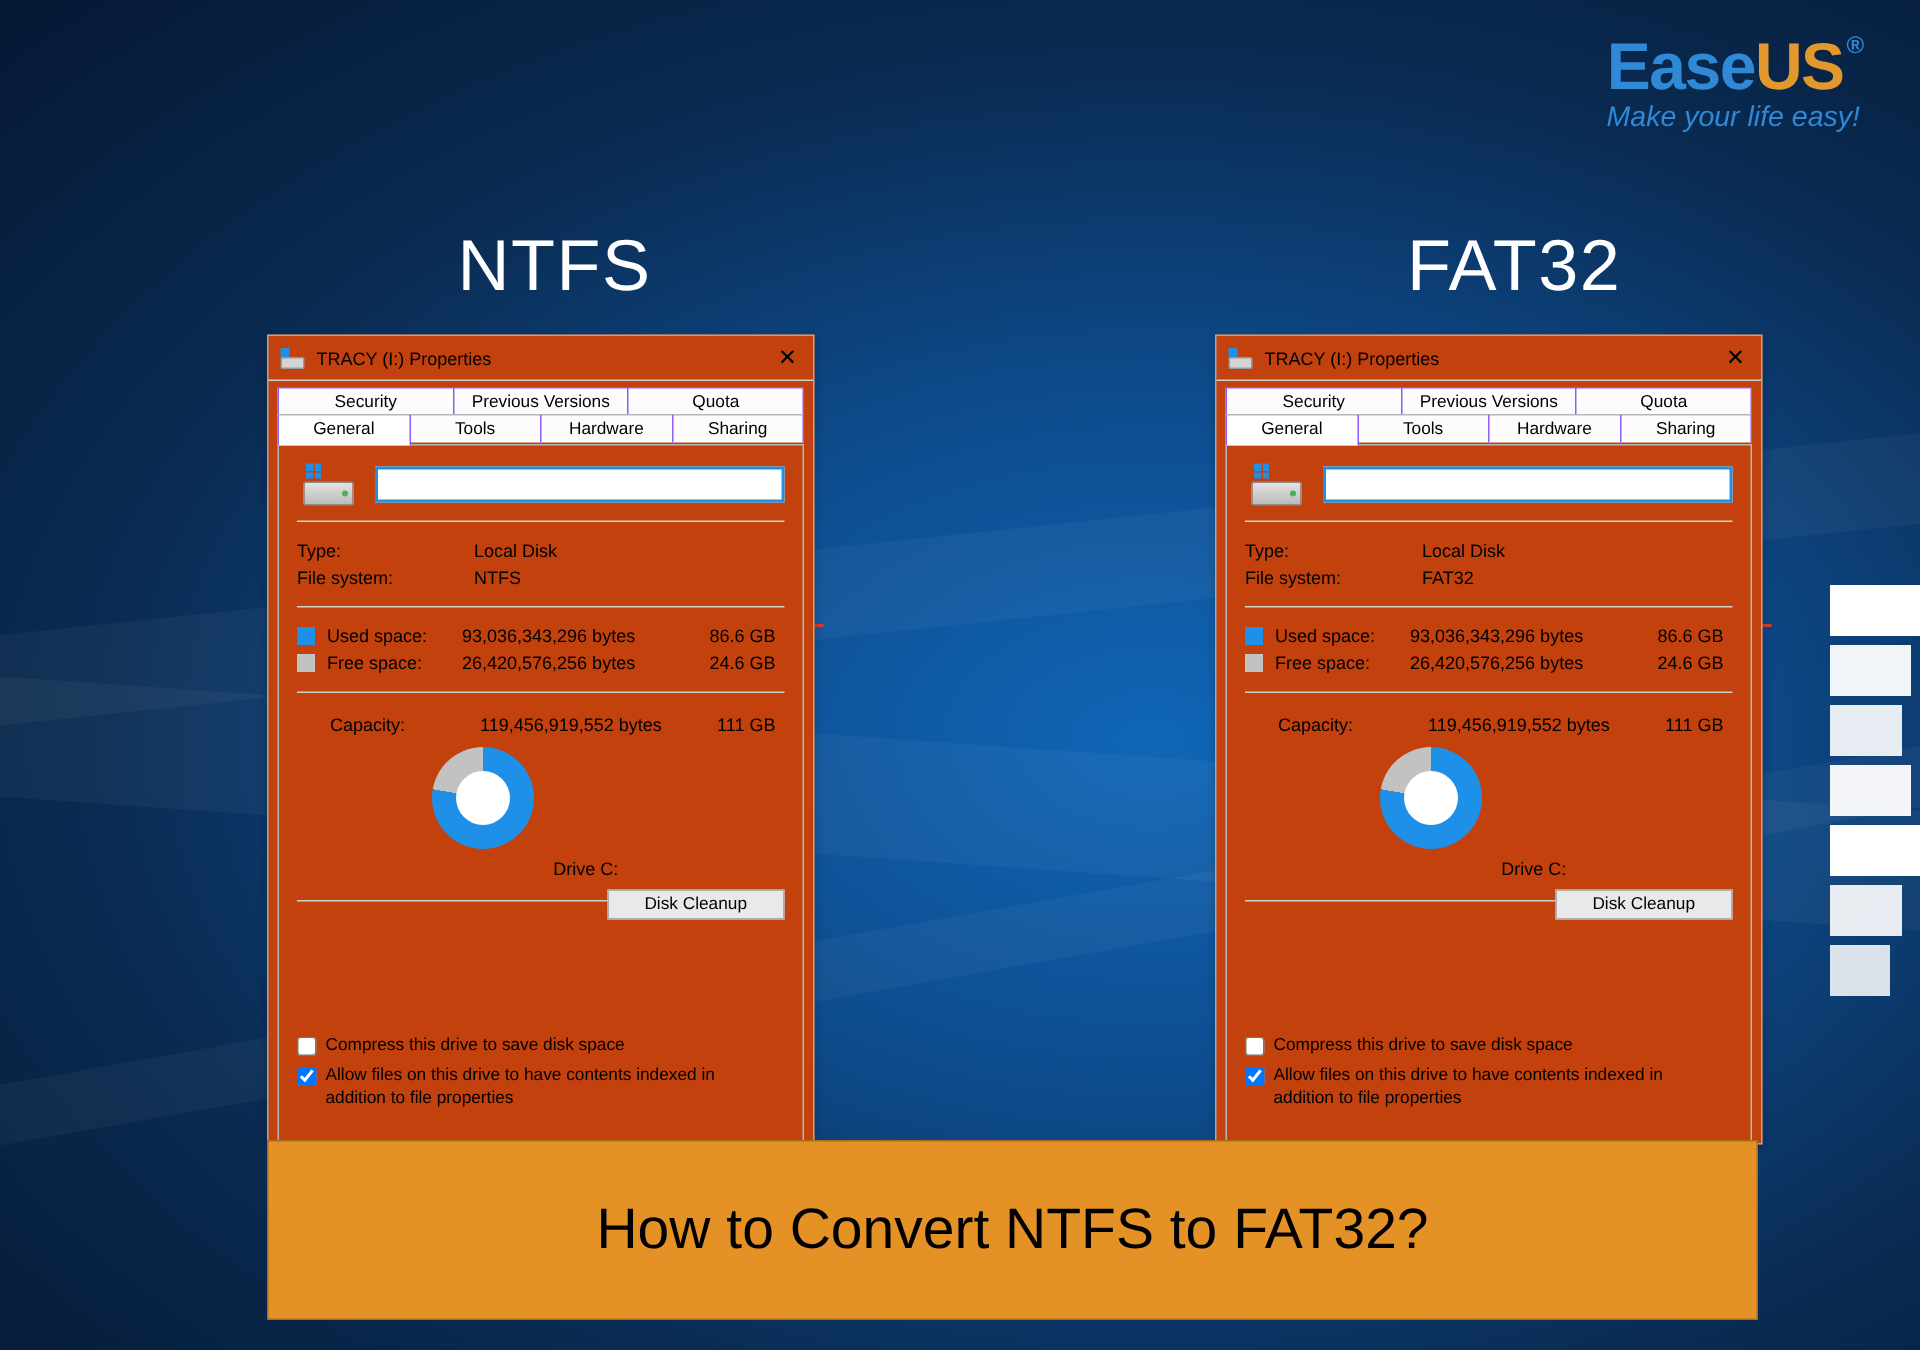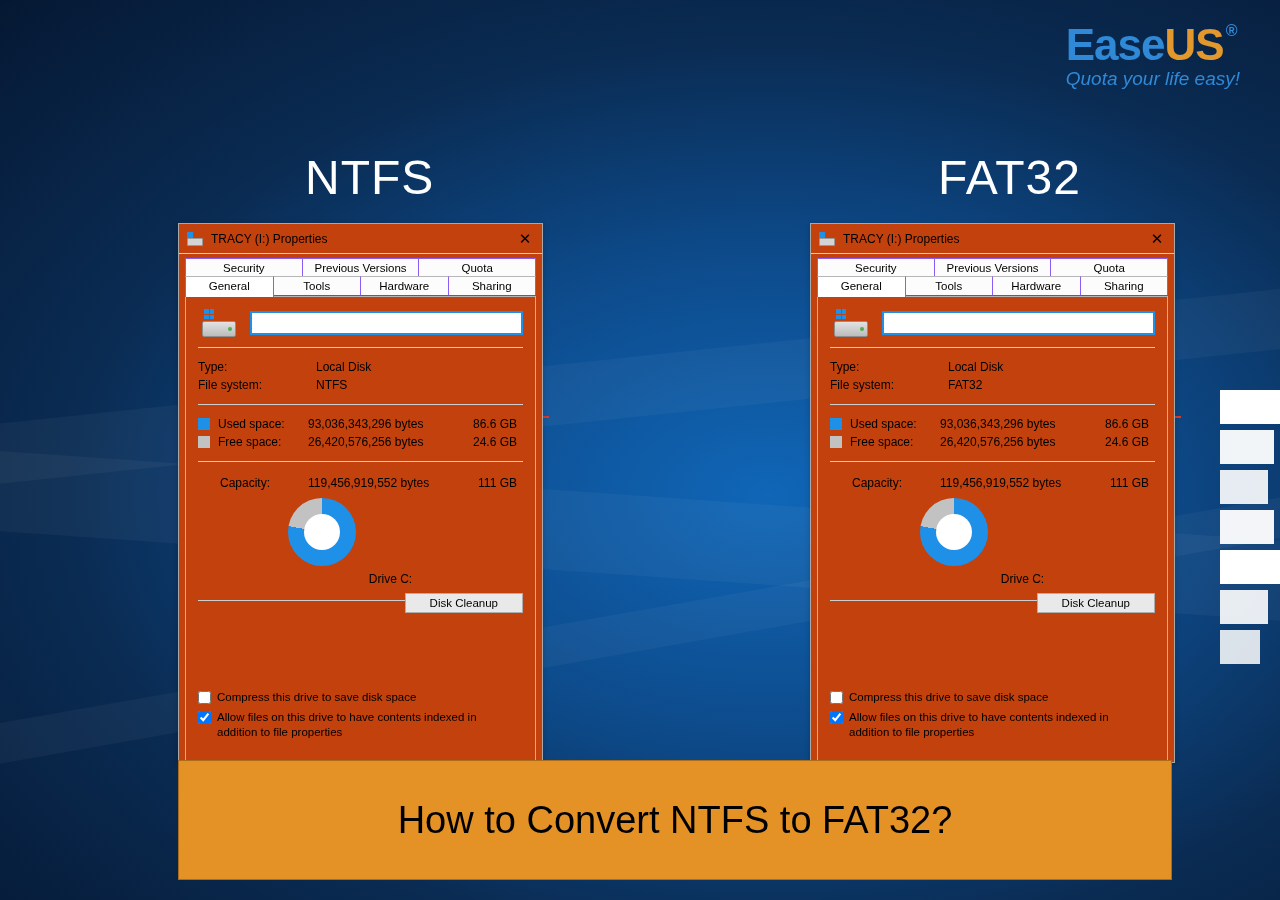--- a/index.html
+++ b/index.html
@@ -15,21 +15,21 @@
   .b2 { width:2000px; height:80px; left:-300px; top:500px; transform:rotate(4deg);}
   .b3 { width:2000px; height:40px; left:-300px; top:600px; transform:rotate(-10deg);}
 
   
   .winbars { position:absolute; right:0; top:390px; display:flex; flex-direction:column; gap:6px;}
   .winbars div { background:#fff; height:34px; }
   .wb1{width:60px;}.wb2{width:54px;opacity:.95;}.wb3{width:48px;opacity:.9;}.wb4{width:54px;opacity:.95;}
   .wb5{width:60px;}.wb6{width:48px;opacity:.9;}.wb7{width:40px;opacity:.85;}
 
   
-  .logo { position:absolute; top:20px; right:40px; text-align:left; }
+  .logo { position:absolute; top:20px; right:40px; text-align:center; }
   .logo .brand { font-size:44px; font-weight:800; letter-spacing:-1px; }
   .logo .ease { color:#2f89d6; }
   .logo .us { color:#e2982c; }
   .logo .reg { color:#2f89d6; font-size:16px; vertical-align:top; position:relative; top:2px; left:2px;}
   .logo .tag { color:#2f89d6; font-size:19px; font-style:italic; margin-top:-2px; }
 
   
   .biglabel { position:absolute; color:#fff; font-size:48px; font-weight:300; letter-spacing:1px; }
 
   
@@ -83,21 +83,21 @@
   .kv .v{ flex:1;}
   .space { display:flex; align-items:center; padding:2px 0;}
   .swatch{width:12px;height:12px;margin-right:8px;}
   .sw-used{background:#1e90e8;}
   .sw-free{background:#c2c2c2;}
   .space .lbl{width:90px;}
   .space .bytes{width:130px;}
   .space .gb{flex:1;text-align:right;padding-right:6px;}
   .cap{ display:flex; padding:4px 0 2px 0;}
   .cap .lbl{width:110px; padding-left:22px;}
-  .cap .bytes{width:130px;}
+  .cap .bytes{width:130px;margin-left:12px;}
   .cap .gb{flex:1;text-align:right;padding-right:6px;}
 
   .piewrap{display:flex;align-items:flex-end;gap:20px;margin-top:6px;}
   .pie{width:68px;height:68px;border-radius:50%;margin-left:90px;
     background:conic-gradient(#1e90e8 0deg 280deg, #c2c2c2 280deg 360deg);
     display:flex;align-items:center;justify-content:center;}
   .pie .hole{width:36px;height:36px;border-radius:50%;background:#fff;}
   .drivelabel{ text-align:center; margin-top:6px; margin-left:60px; }
   .cleanup{ position:absolute; right:12px; bottom:162px; border:1px solid #adadad; background:#e9e9e9; padding:3px 24px; font-size:11.5px; cursor:pointer;}
 
@@ -124,21 +124,21 @@
     <div class="wb4"></div>
   <div class="wb5"></div>
     <div class="wb6"></div>
     <div class="wb7"></div>
 </div>
 
 <div class="logo">
   <div class="brand">
     <span class="ease">Ease</span><span class="us">US</span><span class="reg">®</span>
   </div>
-  <div class="tag">Quota your life easy!</div>
+  <div class="tag">Make your life easy!</div>
 </div>
 
 <div class="biglabel" style="left:305px;top:150px;">NTFS</div>
 <div class="biglabel" style="left:938px;top:150px;">FAT32</div>
 
 <div class="red-tick rt-left"></div>
 <div class="red-tick rt-right"></div>
 
 <div class="dialog dleft">
   <div class="titlebar">

